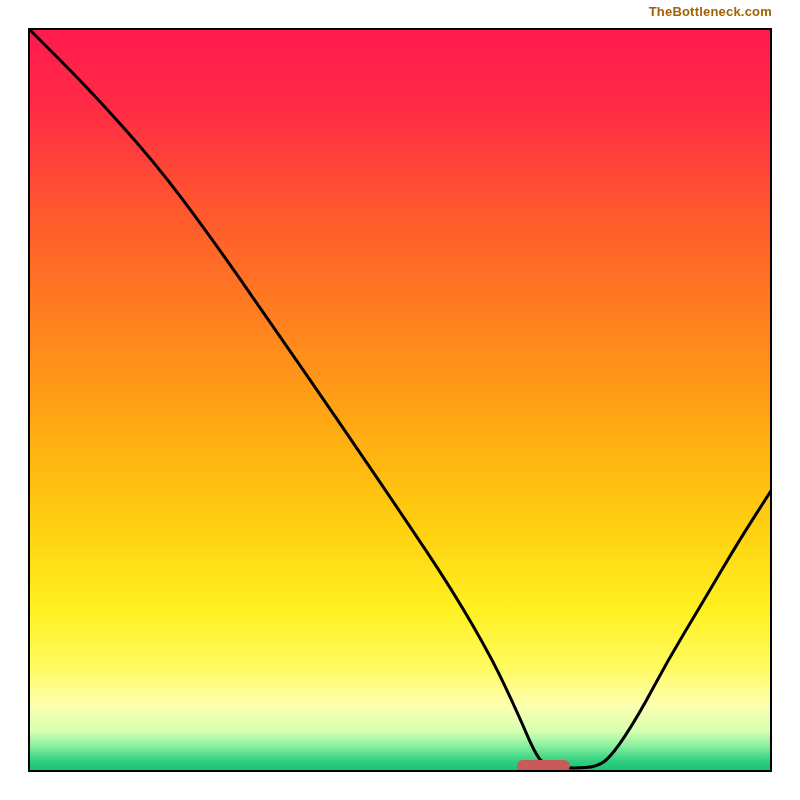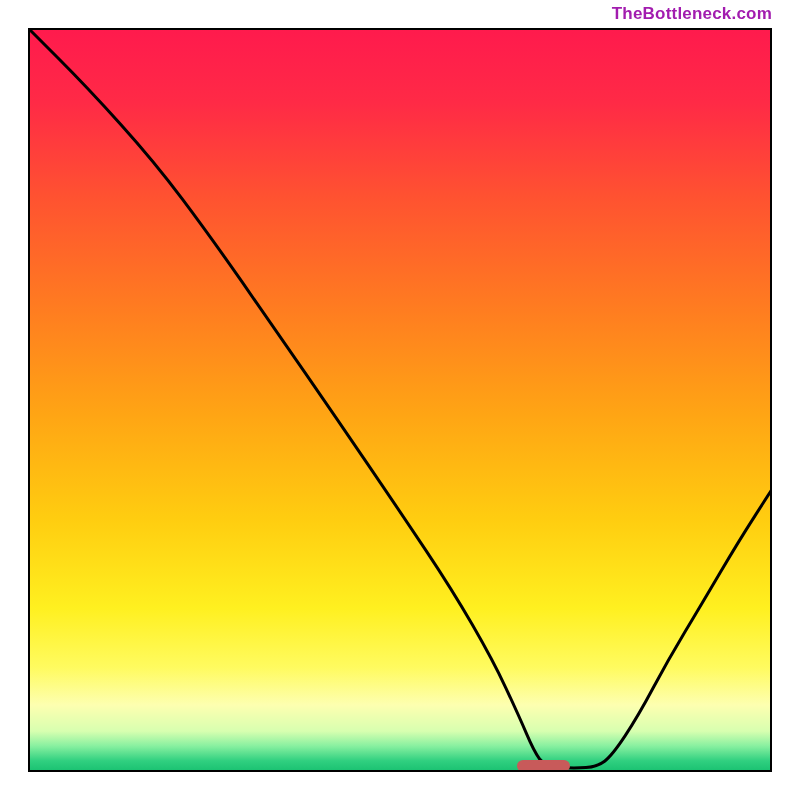--- a/index.html
+++ b/index.html
@@ -49,23 +49,23 @@
     position: absolute;
     height: 12px;
     border-radius: 6px;
     background: #c85a5a;
   }
   .watermark {
     position: absolute;
     top: 4px;
     right: 28px;
     font-family: Arial, sans-serif;
-    font-size: 17px;
+    font-size: 13px;
     font-weight: bold;
-    color: #a21caf;
+    color: #a16207;
     letter-spacing: 0.2px;
   }
 </style>
 </head>
 <body>
 
 <div class="stage">
 
   <div class="plot-area">
 

